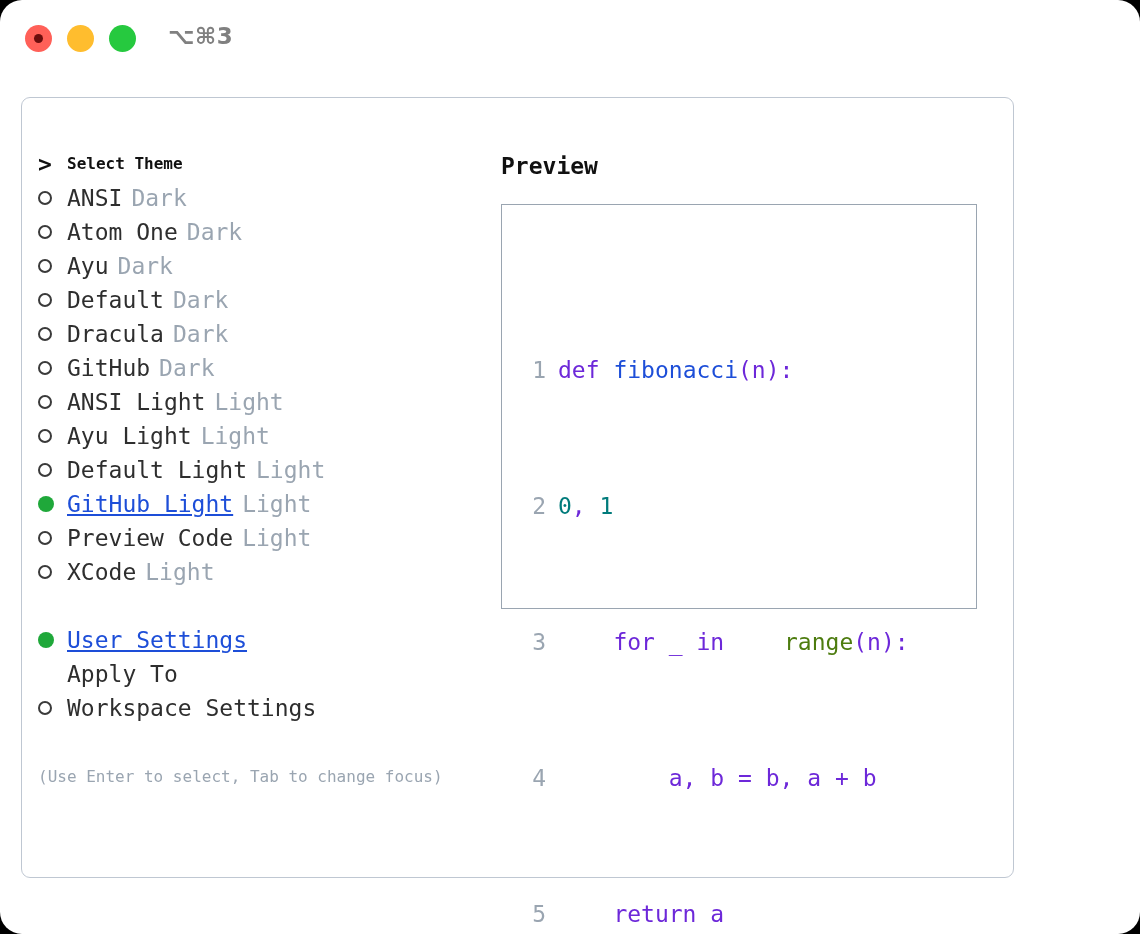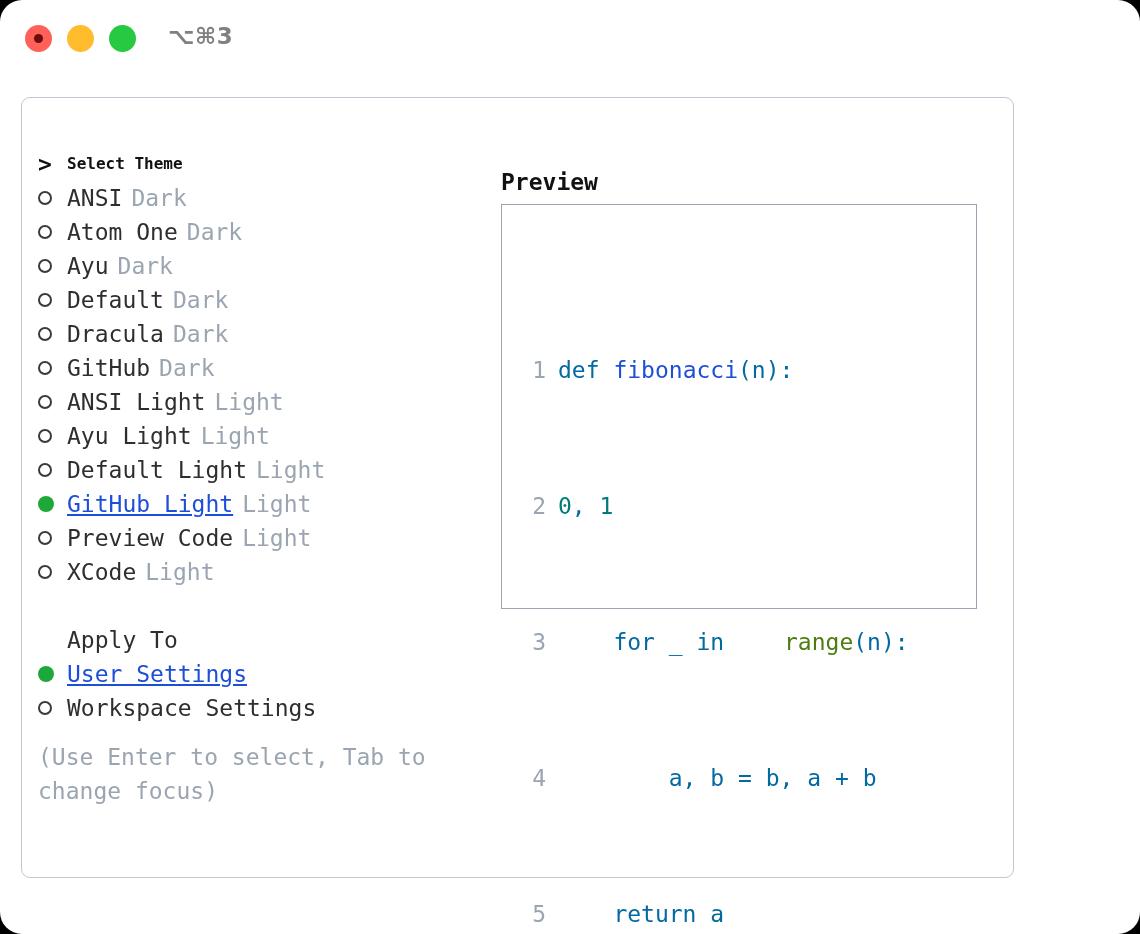--- a/index.html
+++ b/index.html
@@ -134,32 +134,32 @@
     color: #1d4ed8;
     text-decoration: underline;
   }
   .variant {
     color: #9AA5B1;
     margin-left: 9px;
   }
   .hint {
     position: absolute;
     left: 16px;
-    top: 642px;
+    top: 662px;
     width: 410px;
-    font-size: 23px;
+    font-size: 16px;
     line-height: 34px;
     color: #9AA5B1;
   }
 
   
   .right-col {
     position: absolute;
     left: 479px;
-    top: 67px;
+    top: 51px;
   }
   .preview-title {
     font-size: 23px;
     font-weight: bold;
     color: #111111;
     line-height: 34px;
   }
   .preview-box {
     position: absolute;
     left: 479px;
@@ -182,21 +182,21 @@
   .lineno {
     width: 30px;
     flex: 0 0 30px;
     text-align: right;
     color: #9AA5B1;
     margin-right: 12px;
   }
   .tok-func     { color: #1d4ed8; }
   .tok-num      { color: #007B7B; }
   .tok-builtin  { color: #4d7c0f; margin-left: 46px; }
-  .tok-plain    { color: #0369a1; }
+  .tok-plain    { color: #6d28d9; }
   .spacer { height: 34px; }
 </style>
 </head>
 <body>
 
 <div class="window">
 
   <div class="titlebar">
     <div class="lights">
       <div class="light light-red">
@@ -285,27 +285,27 @@
 
       <div class="row">
         <span class="marker"><span class="dot-empty"></span></span>
         <span class="label">XCode</span>
         <span class="variant">Light</span>
       </div>
 
       <div class="spacer"></div>
 
       <div class="row">
+        <span class="marker"><span class="dot-filled"></span></span>
+        <span class="label selected">User Settings</span>
+      </div>
+
+      <div class="row">
         <span class="marker"></span>
         <span class="label">Apply To</span>
-      </div>
-
-      <div class="row">
-        <span class="marker"><span class="dot-filled"></span></span>
-        <span class="label selected">User Settings</span>
       </div>
 
       <div class="row">
         <span class="marker"><span class="dot-empty"></span></span>
         <span class="label">Workspace Settings</span>
       </div>
     </div>
 
     <div class="hint">(Use Enter to select, Tab to change focus)</div>
 

